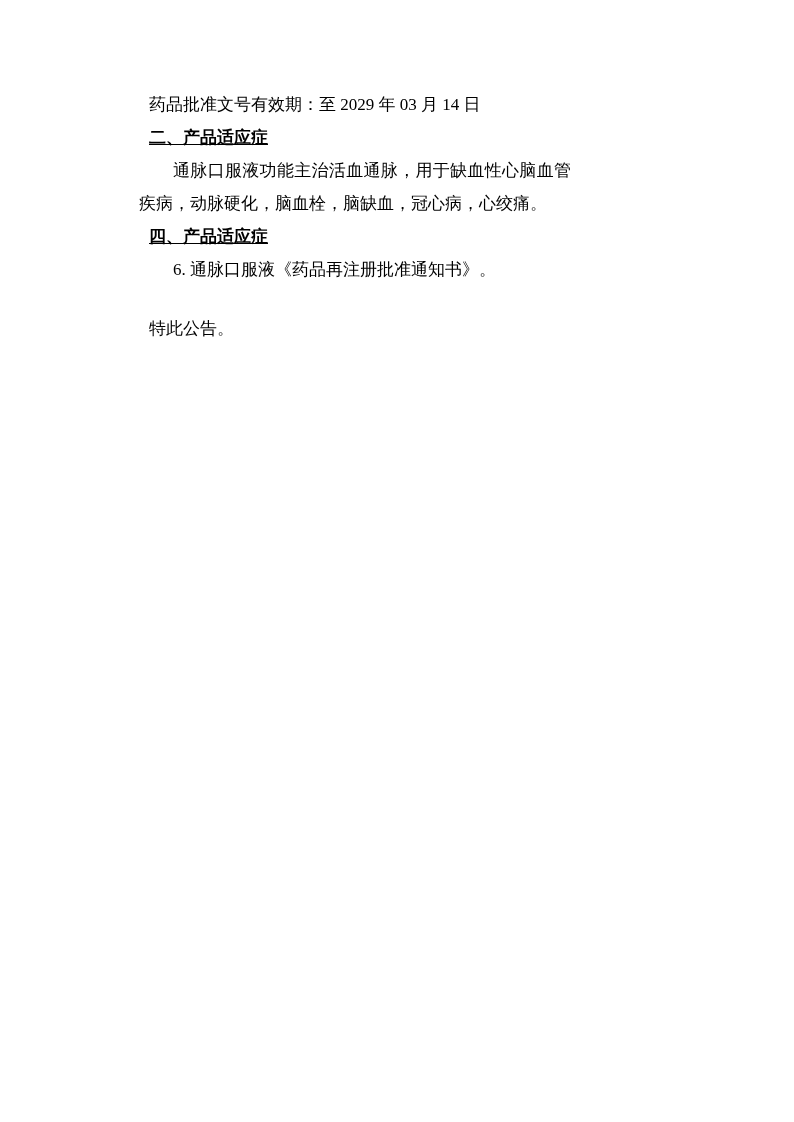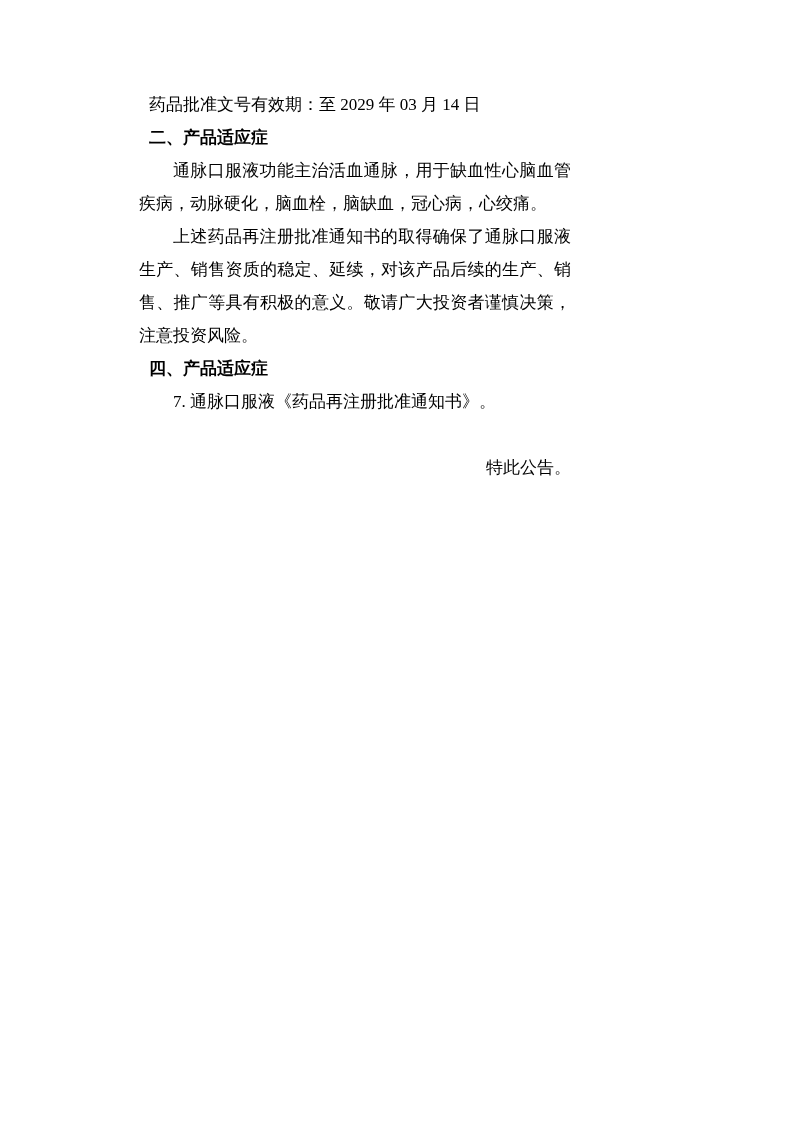--- a/index.html
+++ b/index.html
@@ -28,30 +28,30 @@
     font-size: 17px;
     line-height: 33px;
     letter-spacing: 0;
   }
   .doc-line {
     text-indent: 34px;
   }
   .doc-heading {
     font-weight: bold;
     text-indent: 34px;
+    text-decoration: underline;
   }
   .doc-paragraph {
     text-align: justify;
     text-indent: 34px;
     margin-left: 24px;
   }
   .closing-line {
-    margin-top: 33px;
+    margin-top: 26px;
     text-indent: 34px;
-    text-align: right;
   }
   .signature-block {
     margin-top: 33px;
     margin-left: auto;
     margin-right: 0;
     width: 300px;
     text-align: center;
   }
   .signature-block .doc-line {
     text-indent: 0;
@@ -62,22 +62,21 @@
 
 <div class="page">
 
   <p class="doc-line">药品批准文号有效期：至 2029 年 03 月 14 日</p>
 
   <p class="doc-heading">二、产品适应症</p>
 
   <p class="doc-paragraph">通脉口服液功能主治活血通脉，用于缺血性心脑血管疾病，动脉硬化，脑血栓，脑缺血，冠心病，心绞痛。</p>
 
 
-  <p class="doc-paragraph">上述药品再注册批准通知书的取得确保了通脉口服液生产、销售资质的稳定、延续，对该产品后续的生产、销售、推广等具有积极的意义。敬请广大投资者谨慎决策，注意投资风险。</p>
 
   <p class="doc-heading">四、产品适应症</p>
 
-  <p class="doc-paragraph">7. 通脉口服液《药品再注册批准通知书》。</p>
+  <p class="doc-paragraph">6. 通脉口服液《药品再注册批准通知书》。</p>
 
   <p class="doc-line closing-line">特此公告。</p>
 
 
 </div>
 
 </body></html>

